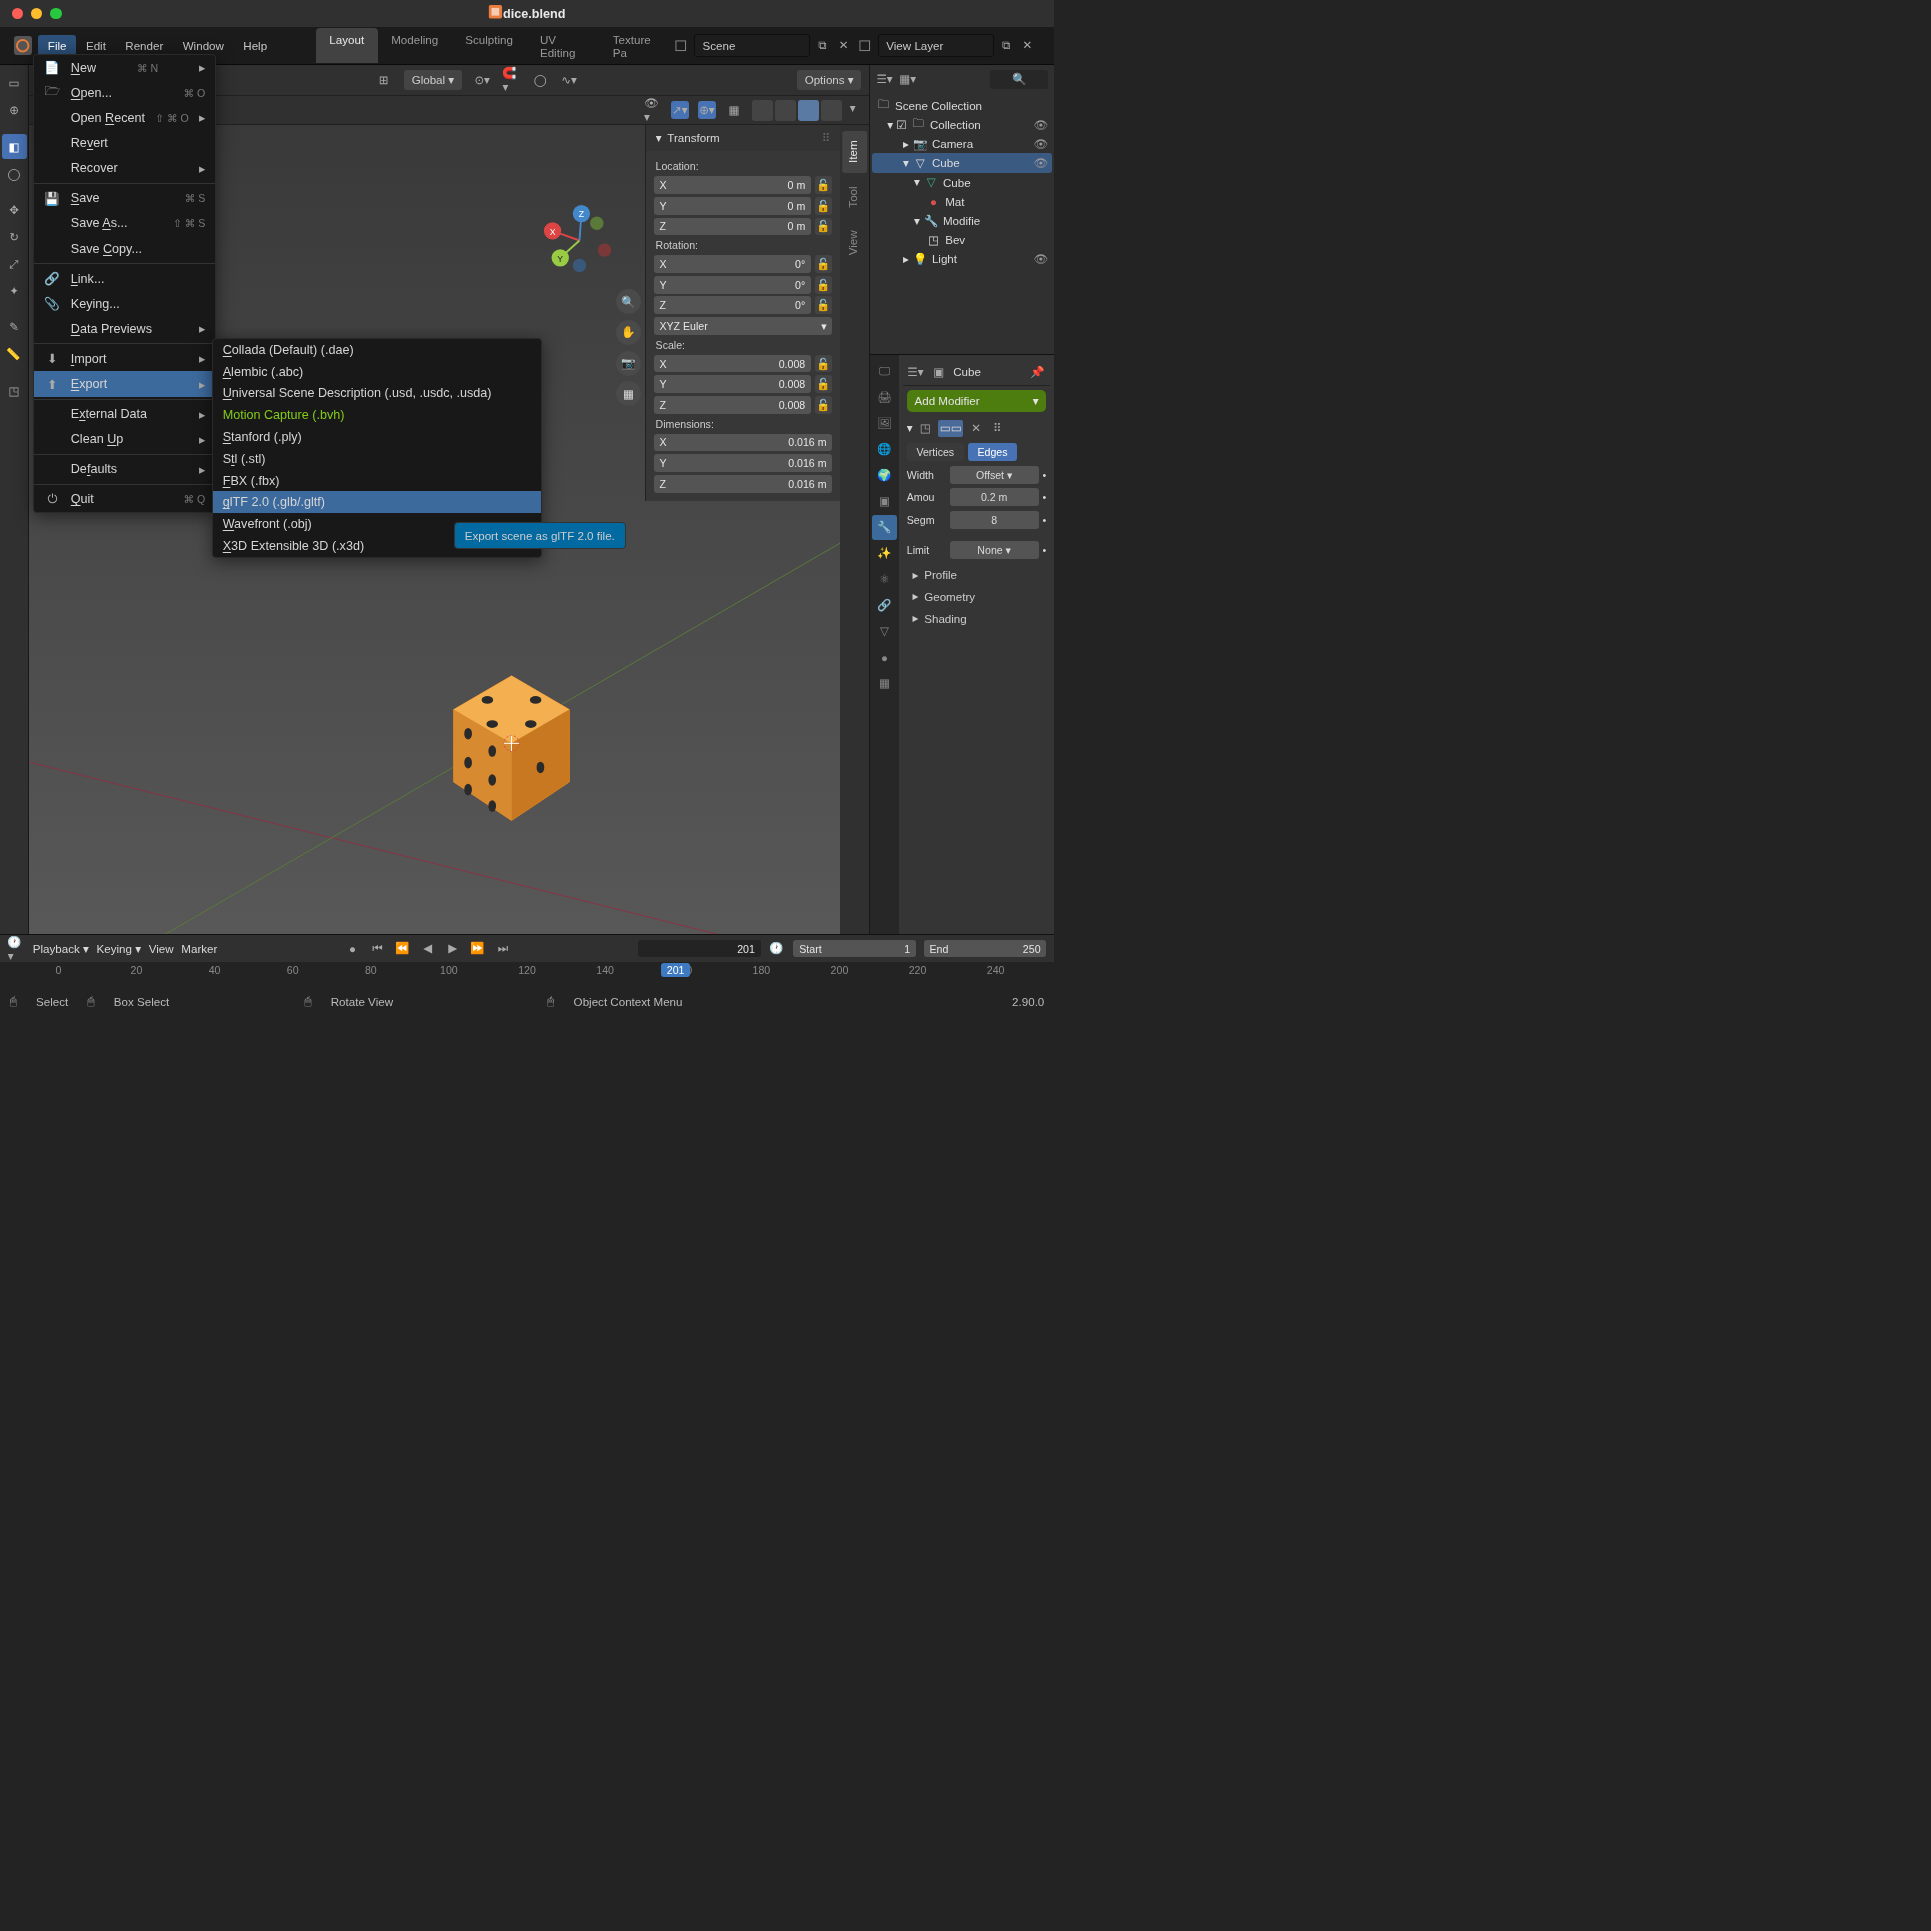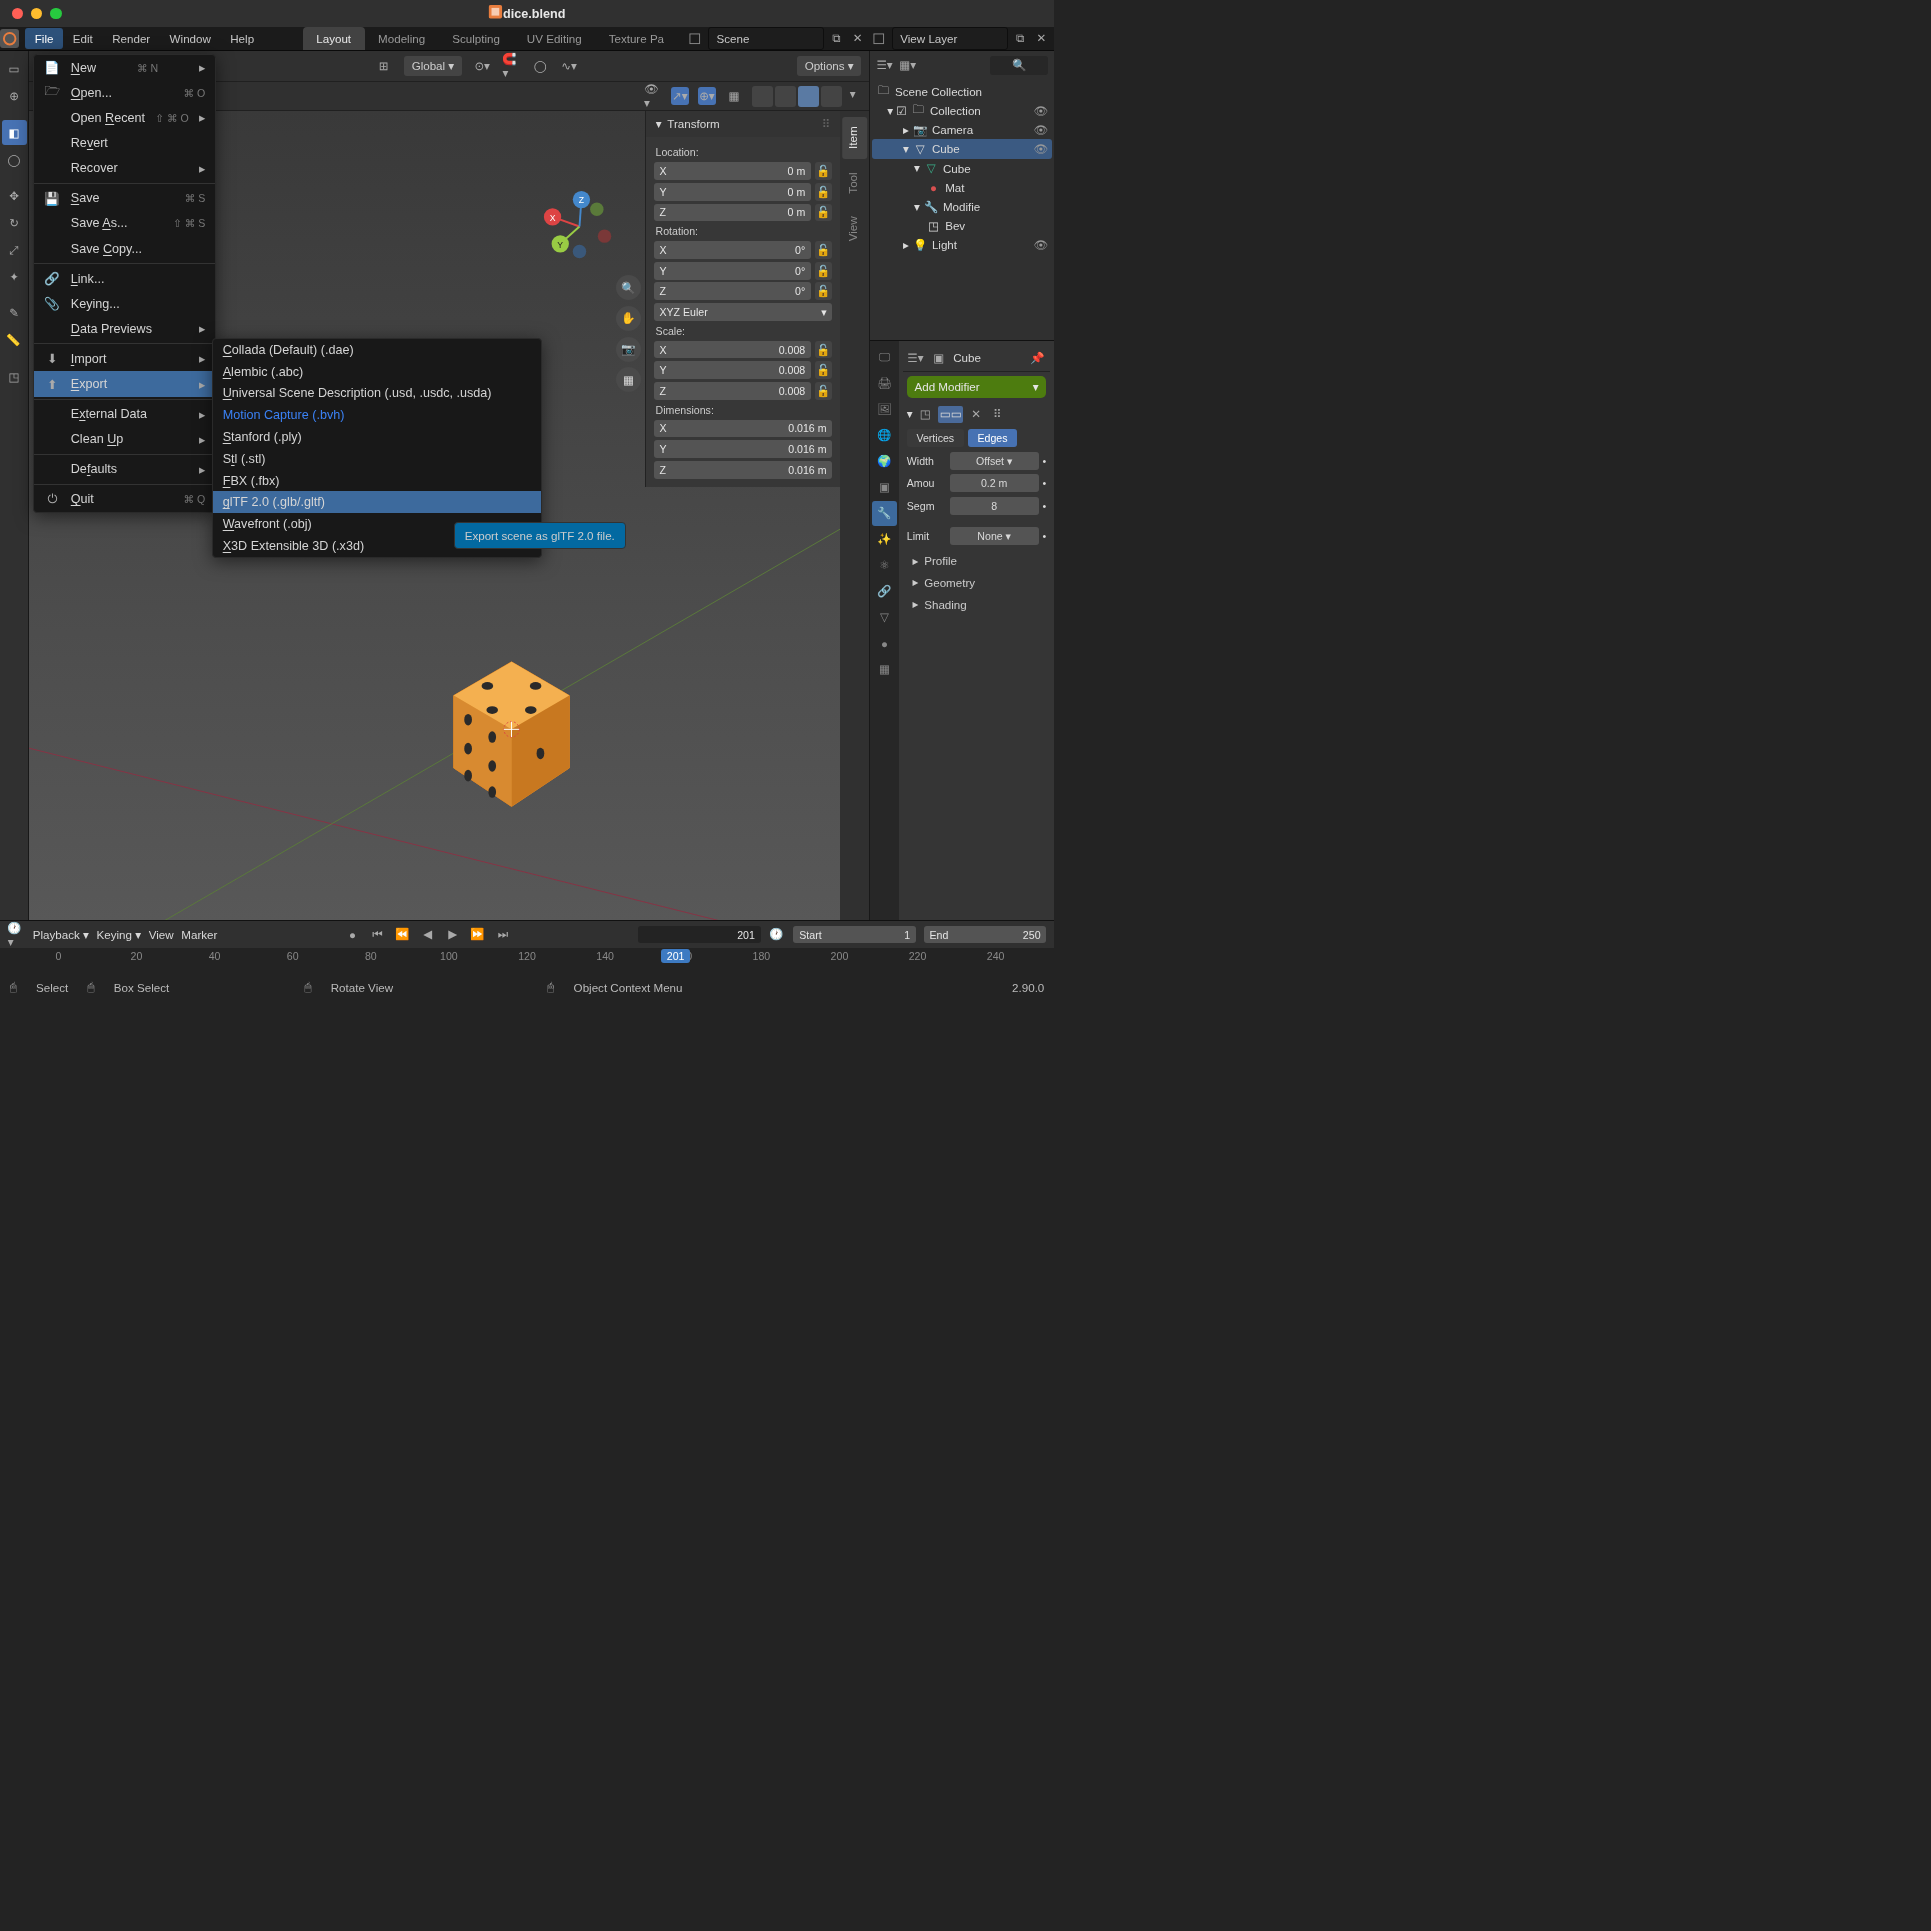--- a/index.html
+++ b/index.html
@@ -2,21 +2,21 @@
 <html><head>
 <meta charset="utf-8">
 <style>
 * { margin:0; padding:0; box-sizing:border-box; font-family: -apple-system, BlinkMacSystemFont, "Segoe UI", sans-serif; }
 body { background:#232323; color:#d9d9d9; font-size:11.6px; overflow:hidden; width:1054px; height:1054px; position:relative; }
 .titlebar { height:27px; background:#303030; display:flex; align-items:center; position:relative; }
 .traffic { display:flex; gap:7.7px; margin-left:11.6px; }
 .dot { width:11.6px; height:11.6px; border-radius:50%; }
 .red{background:#ff5f56;} .yellow{background:#ffbd2e;} .green{background:#27c93f;}
 .title { position:absolute; left:50%; transform:translateX(-50%); color:#e8e8e8; font-size:12.6px; font-weight:600; display:flex; align-items:center; gap:1px;}
-.menubar { height:24px; background:#1b1b1b; display:flex; align-items:center; padding:0 0; border-bottom:1px solid #0a0a0a;}
+.menubar { height:38px; background:#1b1b1b; display:flex; align-items:center; padding:0 14px; border-bottom:1px solid #0a0a0a;}
 .logo{width:19.3px;height:19.3px;background:#555;border-radius:2.9px;margin-right:5.8px;display:flex;align-items:center;justify-content:center;}
 .menuitem { padding:3.9px 9.7px; color:#c8c8c8; border-radius:2.9px; }
 .menuitem.active{ background:#2d517a; color:#fff;}
 .tabs{display:flex;margin-left:270px;}
 .tab{padding:4.8px 13.5px;color:#999;border-radius:3.9px 3.9px 0 0;}
 .tab.active{background:#424242;color:#e8e8e8;}
 .scenebox{display:flex;align-items:center;gap:3.9px;margin-left:auto;margin-right:3.9px;}
 .inputfield{background:#1d1d1d;color:#c8c8c8;padding:3.9px 7.7px;border-radius:2.9px;border:1px solid #0e0e0e;font-size:11.6px;}
 
 .workspace{display:flex;height:calc(100% - 83px - 54px - 48px);}
@@ -73,21 +73,21 @@
 .cursor{position:absolute;background:#3d7ac2;color:#fff;padding:1px 5.8px;border-radius:2.9px;font-size:10.6px;top:1px;}
 .status{height:25px;background:#232323;display:flex;align-items:center;padding:0 9.7px;gap:19.3px;font-size:11.6px;color:#bbb;border-top:1px solid #111;}
 .status .ver{margin-left:auto;}
 
 .dropdown-menu{position:absolute;background:#181818;border:1px solid #2a2a2a;border-radius:3.9px;min-width:183px;box-shadow:0 3.9px 17.4px rgba(0,0,0,0.5);z-index:1000;}
 .dmi{display:flex;align-items:center;padding:3.9px 9.7px;gap:9.7px;color:#d5d5d5;font-size:12.6px;}
 .dmi:hover,.dmi.hl{background:#3d6a9d;}
 .dmi.sep{border-top:1px solid #333;margin-top:1.9px;padding-top:5.8px;}
 .dmi .sc{margin-left:auto;color:#777;font-size:10.6px;}
 .dmi .arr{margin-left:auto;color:#aaa;}
-.dmi.dis{color:#3b82f6;}
+.dmi.dis{color:#84cc16;}
 .tooltip{position:absolute;background:#0369a1;padding:5.8px 9.7px;border-radius:3.9px;color:#ccc;font-size:11.6px;z-index:1001;border:1px solid #333;}
 
 .gizmo{position:absolute;right:251px;top:77px;width:77px;height:77px;}
 .vpctrls{position:absolute;right:228px;top:164px;display:flex;flex-direction:column;gap:5.8px;}
 .vctrl{width:25px;height:25px;background:#4a4a4a;border-radius:50%;display:flex;align-items:center;justify-content:center;color:#ddd;}
 
 .dice{position:absolute;left:415px;top:541px;width:135px;height:164px;}
 .iconmini{width:17.4px;height:17.4px;display:inline-flex;align-items:center;justify-content:center;color:#aaa;}
 .shadebtns{display:flex;gap:1.9px;margin-left:auto;}
 .shadeb{width:21px;height:21px;border-radius:2.9px;background:#444;}

